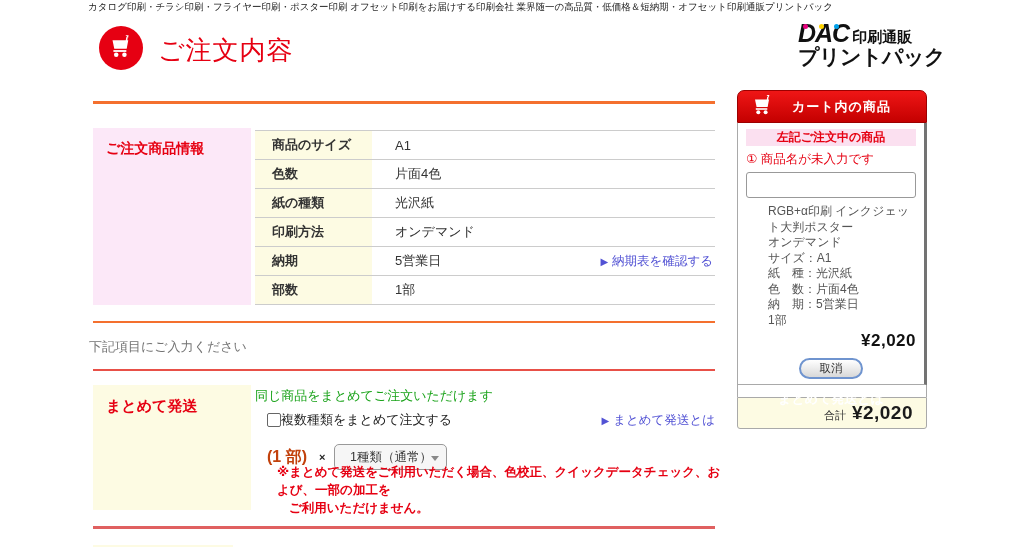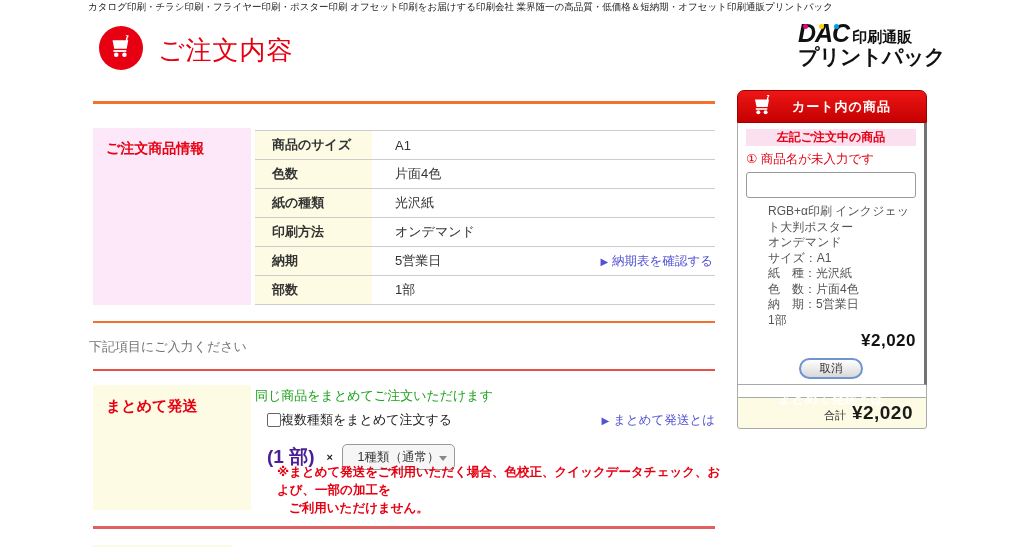--- a/index.html
+++ b/index.html
@@ -53,21 +53,21 @@
 
   .instruction { left:89px; top:338px; font-size:13px; color:#737373; }
 
   
   .bs-head { left:255px; top:387px; font-size:13px; font-weight:normal; color:#1aa31a;text-align:center; }
   .cb-row { left:267px; top:411px; display:flex; align-items:center; }
   .cb { width:14px; height:14px; background:#fff; border:1.5px solid #666; border-radius:2px; }
   .cb-label { font-size:13px; color:#222; }
   .bs-link { top:412px; right:309px; font-size:12.5px; color:#5252d4; cursor:pointer; }
   .qty-row { left:267px; top:444px; display:flex; align-items:center; }
-  .qty-txt { font-size:19px; font-weight:bold; color:#4c1d95; }
+  .qty-txt { font-size:16px; font-weight:bold; color:#c2410c; }
   .qty-x { font-size:11px; font-weight:bold; color:#222; margin:0 9px 0 12px; }
   .fake-select { width:113px; height:26px; background:#f6f6f6; border:1px solid #999;
                  border-radius:5px; display:flex; align-items:center; justify-content:center;
                  font-size:12.5px; color:#333; position:relative; cursor:pointer; }
   .sel-arrow { position:absolute; right:7px; top:11px; width:0; height:0;
                border-left:4px solid transparent; border-right:4px solid transparent;
                border-top:5px solid #888; }
   .bs-note { left:277px; top:463px; width:445px; font-size:12.5px; font-weight:bold;
              color:#e60012; line-height:18px; }
   .bs-note .l2 { padding-left:12px; }

